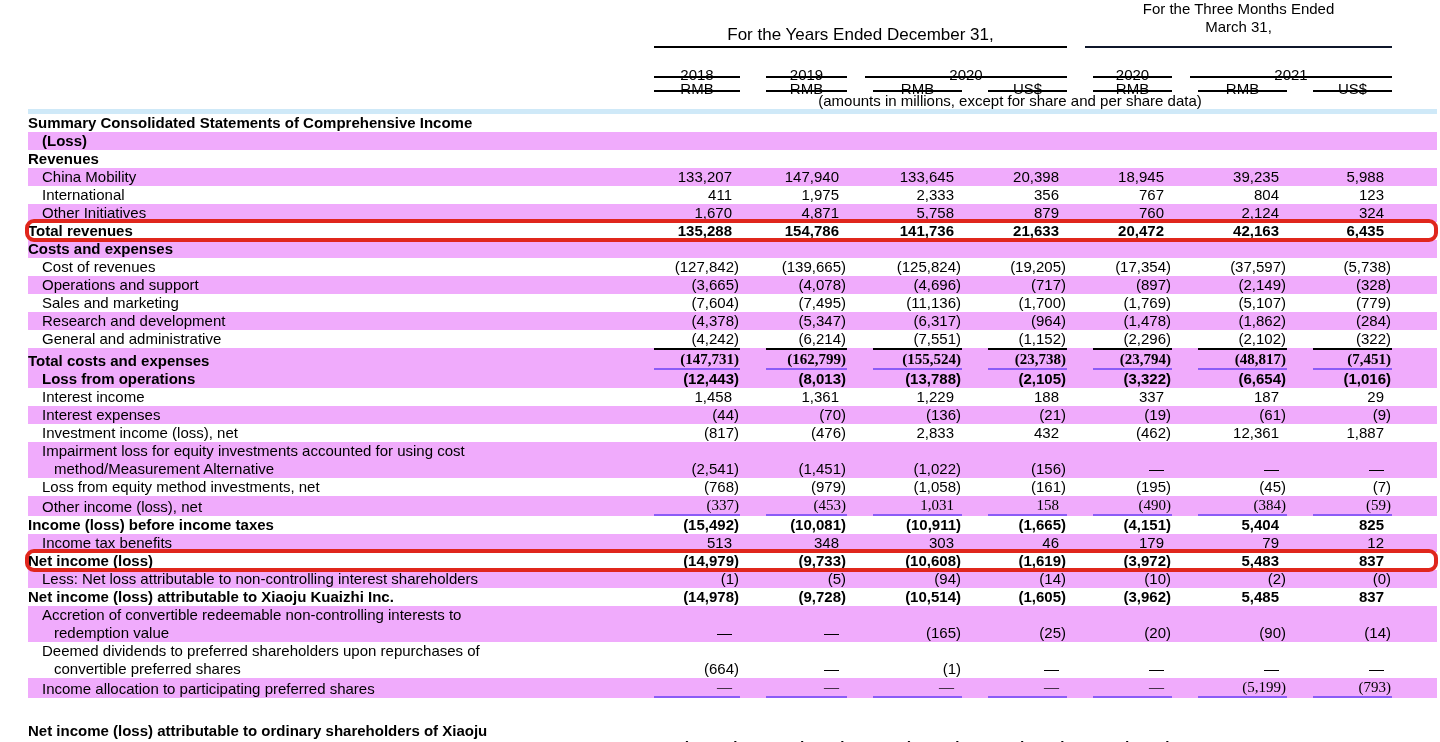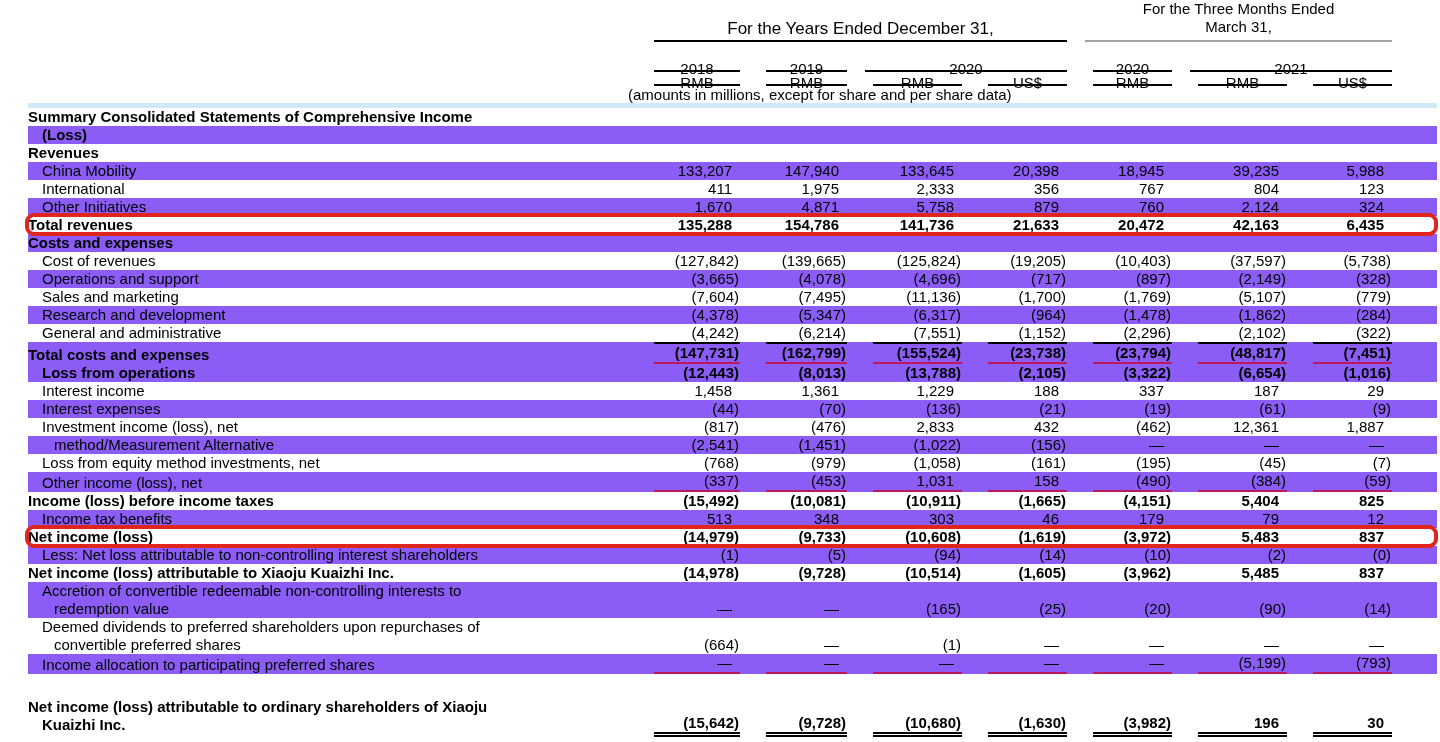--- a/index.html
+++ b/index.html
@@ -7,47 +7,47 @@
   body { font-family:"Liberation Sans", sans-serif; color:#000; }
   .sheet { position:relative; width:1440px; height:742px; overflow:hidden; background:#fff; }
   .content { position:absolute; left:28px; top:0; width:1409px; }
 
   .cols { display:grid; grid-template-columns:600px 112px 107px 115px 105px 105px 115px 105px; padding-right:45px; }
 
   
   .hdr-groups { align-items:end; }
   .grpA { grid-column:2/6; margin-left:26px; border-bottom:2px solid #000;
           text-align:center; font-size:17px; line-height:18px; padding-bottom:2px; }
-  .grpB { grid-column:6/9; margin-left:18px; border-bottom:2px solid #a3a3a3;
-          text-align:center; font-size:15px; line-height:18px; padding-bottom:4px; }
+  .grpB { grid-column:6/9; margin-left:18px; border-bottom:2px solid #0f172a;
+          text-align:center; font-size:15px; line-height:18px; padding-bottom:10px; }
   .grpB span { display:block; }
   .hdr-years, .hdr-curr { align-items:end; }
   .hcell { border-bottom:2px solid #000; margin-left:26px; text-align:center;
            font-size:15px; line-height:18px; height:14px; padding-top:2px; }
   .hcell.span2 { margin-left:18px; }
   .y2020a { grid-column:4/6; }
   .y2021 { grid-column:7/9;margin-top:16px; }
   .note-row { font-size:15px; line-height:17px; }
-  .note { grid-column:2/9; text-align:left; }
+  .note { grid-column:2/9; text-align:center; }
 
   
   .top-stripe { height:5px; background:#cfe9f8; }
   .row { min-height:18px; line-height:18px; font-size:15px; align-items:end; }
-  .row.striped { background:#8b5cf6; }
+  .row.striped { background:#f0abfc; }
   .row.bold .label { font-weight:700; }
   .row.num-bold .num { font-weight:700; }
   .label { grid-column:1; white-space:nowrap; }
   .l1, .l2 { display:block; }
   .l2 { padding-left:14px; }
   .indent1 .l1 { padding-left:14px; }
   .indent1 .l2 { padding-left:26px; }
   .num { text-align:right; margin-left:26px; padding-right:1px; position:relative; }
   .num.no-paren { padding-right:8px; }
   .row.topline .num { border-top:2px solid #000; }
-  .row.botline .num { border-bottom:2px solid #be185d; }
+  .row.botline .num { border-bottom:2px solid #8b5cf6;font-family:Liberation Serif, serif; }
   .row.dblline .num { border-bottom:2px solid #000; }
   .row.dblline .num::after { content:""; position:absolute; left:0; right:0; bottom:-5px;
                              border-top:2px solid #000; }
   .row.gap-top { margin-top:24px; margin-bottom:6px; }
 
   
   .redbox { display:none; }
   .row.boxed { position:relative; }
   .row.boxed .redbox { display:block; position:absolute; left:-3px; right:-1px; top:-3px; bottom:-2px;
                        border:4px solid #e0261c; border-radius:9px; pointer-events:none; z-index:2; }
@@ -219,21 +219,21 @@
 
         <div class="cols row indent1">
           <div class="label">
             <span class="l1">Cost of revenues</span>
             <span class="l2"></span>
           </div>
           <div class="num">(127,842)</div>
           <div class="num">(139,665)</div>
           <div class="num">(125,824)</div>
           <div class="num">(19,205)</div>
-          <div class="num">(10,403)</div>
+          <div class="num">(17,354)</div>
           <div class="num">(37,597)</div>
           <div class="num">(5,738)</div>
 
         </div>
 
         <div class="cols row indent1 striped">
           <div class="label">
             <span class="l1">Operations and support</span>
             <span class="l2"></span>
           </div>
@@ -362,20 +362,21 @@
           <div class="num no-paren">2,833</div>
           <div class="num no-paren">432</div>
           <div class="num">(462)</div>
           <div class="num no-paren">12,361</div>
           <div class="num no-paren">1,887</div>
 
         </div>
 
         <div class="cols row indent1 striped">
           <div class="label">
+            <span class="l1">Impairment loss for equity investments accounted for using cost</span>
             <span class="l2">method/Measurement Alternative</span>
           </div>
           <div class="num">(2,541)</div>
           <div class="num">(1,451)</div>
           <div class="num">(1,022)</div>
           <div class="num">(156)</div>
           <div class="num no-paren">—</div>
           <div class="num no-paren">—</div>
           <div class="num no-paren">—</div>
 

